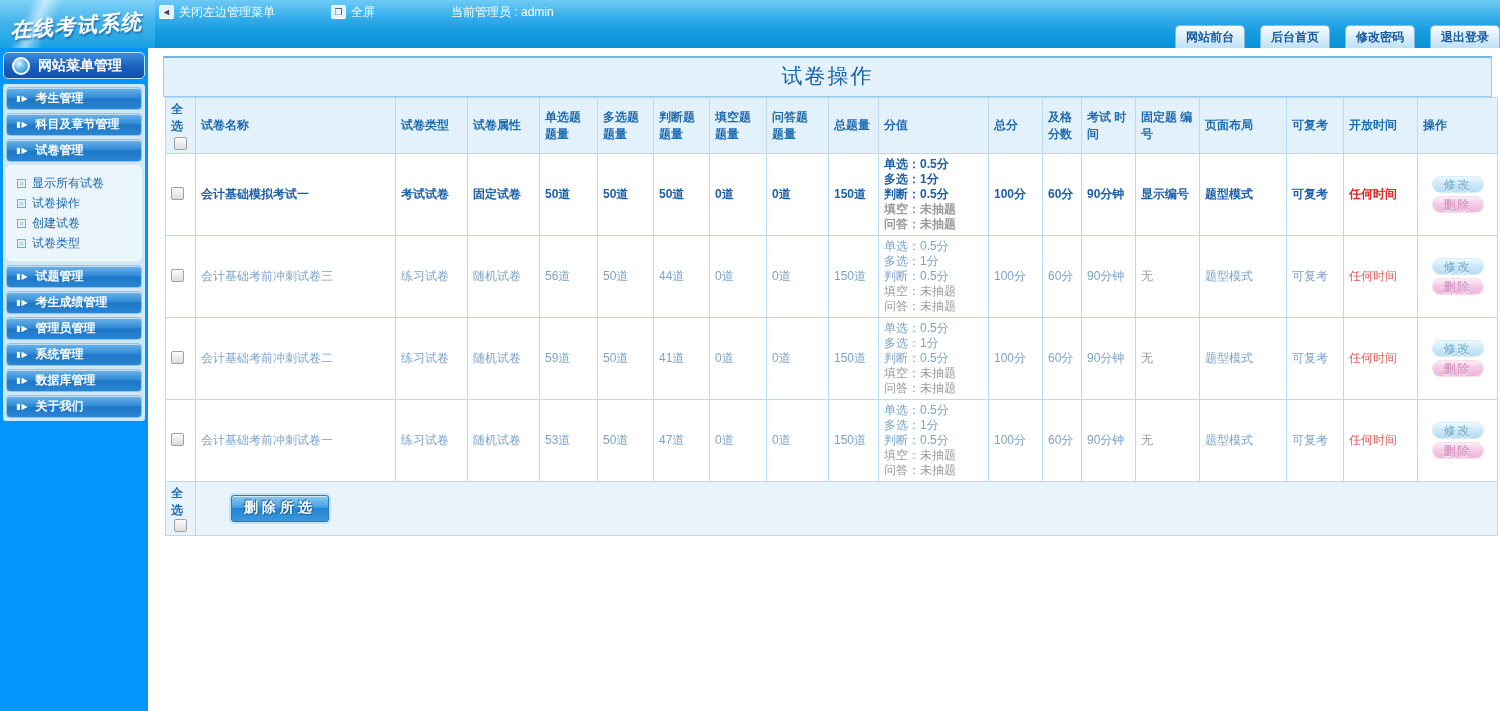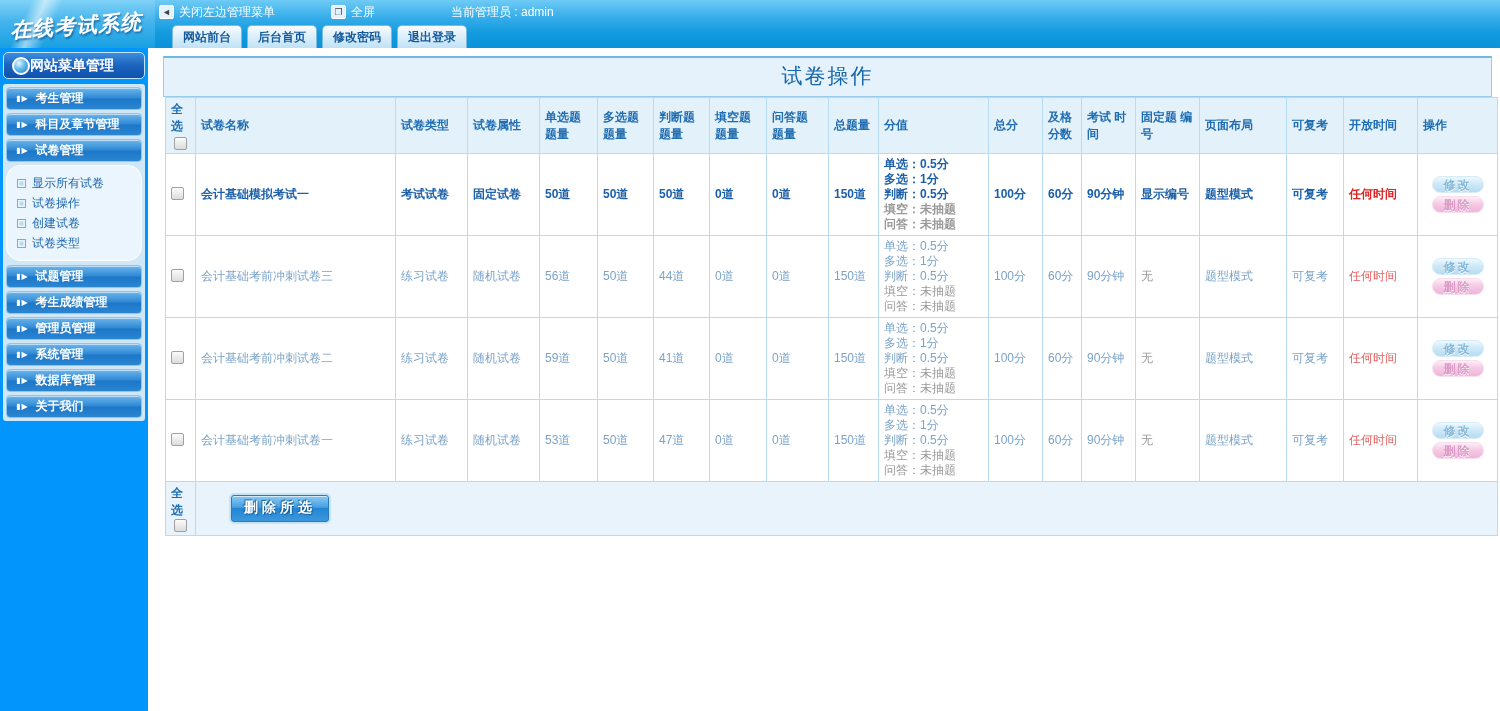--- a/index.html
+++ b/index.html
@@ -19,47 +19,47 @@
     text-shadow:1px 2px 2px rgba(0,60,120,.55); white-space:nowrap; }
   .topbar-right { flex:1; display:flex; flex-direction:column; }
   .toplinks { height:24px; display:flex; align-items:center; gap:8px; padding-left:4px;
     color:#fff; font-size:12px; }
   .toplink { display:flex; align-items:center; gap:5px; color:#fff; cursor:pointer; }
   .icon-box { display:inline-block; width:15px; height:14px; background:#e3f2fc;
     border:1px solid #fff; border-radius:2px; color:#444; font-size:9px;
     line-height:12px; text-align:center; }
   .spacer1 { width:40px; } .spacer2 { width:60px; }
   .admin-label { color:#fff; }
-  .tabs-row { height:24px; display:flex; align-items:flex-end; gap:5px; padding-left:17px; }
+  .tabs-row { height:24px; display:flex; align-items:flex-end; gap:15px; padding-left:17px;justify-content:flex-end; }
   .tab { min-width:56px; padding:3px 10px 2px; text-align:center; font-size:12px; font-weight:bold;
     color:#14599c; cursor:pointer; border:1px solid #7fb9dd; border-bottom:none;
     border-radius:5px 5px 0 0;
     background:linear-gradient(180deg,#f7fcff 0%,#d8edfa 55%,#bfe2f5 100%);
     box-shadow:inset 0 1px 0 #fff; }
 
   
   .body { flex:1; display:flex; min-height:0; }
   .sidebar { width:155px; flex-shrink:0; background:#fff; }
   .sidebar-blue { width:148px; height:100%; background:#0295fb; padding:4px 3px 0 3px; }
-  .sidebar-header { height:27px; display:flex; align-items:center; padding-left:8px;
+  .sidebar-header { height:27px; display:flex; align-items:center; gap:8px; padding-left:8px;
     border:1px solid #bfe4fb; border-radius:5px; margin-bottom:5px;
     background:linear-gradient(180deg,#3e8ede 0%,#1c63bd 50%,#0d51ad 100%);
     color:#fff; font-size:14px; font-weight:bold; }
   .orb-icon { width:18px; height:18px; border-radius:50%; border:2px solid #fff;
     background:radial-gradient(circle at 35% 30%, #e8f7ff 0%, #6fc2ef 40%, #1579c4 100%); }
   .menu-panel { background:#cfe7f7; border-radius:3px; padding:3px; }
   .menu-bar { height:23px; display:flex; align-items:center; gap:7px; padding-left:9px;
     margin-bottom:3px; cursor:pointer;
     border:1px solid #8cc6ee; border-radius:4px;
     background:linear-gradient(180deg,#6cb6ec 0%,#2f88d4 48%,#1d77c8 52%,#2a85d2 100%);
     box-shadow:inset 0 1px 0 rgba(255,255,255,.55);
     color:#fff; font-size:12px; font-weight:bold; }
   .menu-bar:last-child { margin-bottom:0; }
   .play-icon { font-size:8px; color:#fff; letter-spacing:1px; }
-  .submenu { background:#eaf5fd; border:1px solid #fff; border-radius:14px;
+  .submenu { background:#eaf5fd; border:1px solid #fff; border-radius:6px;
     margin:1px 0 4px; padding:7px 0 7px 10px; }
   .submenu-item { display:flex; align-items:center; gap:6px; height:20px;
     color:#1b66ae; font-size:12px; cursor:pointer; }
   .sq-icon { width:9px; height:9px; border:1px solid #6fb0dd; background:#b8dcf2;
     box-shadow:inset 0 0 0 1.5px #e8f4fc; }
 
   
   .main { flex:1; background:#fff; min-width:0; overflow:hidden; }
   .title-bar { margin:8px 8px 0 8px; border:1px solid #98cbec; border-top:2px solid #6fb7e6;
     background:#e6f2fb; text-align:center; padding:4px 0 6px;

